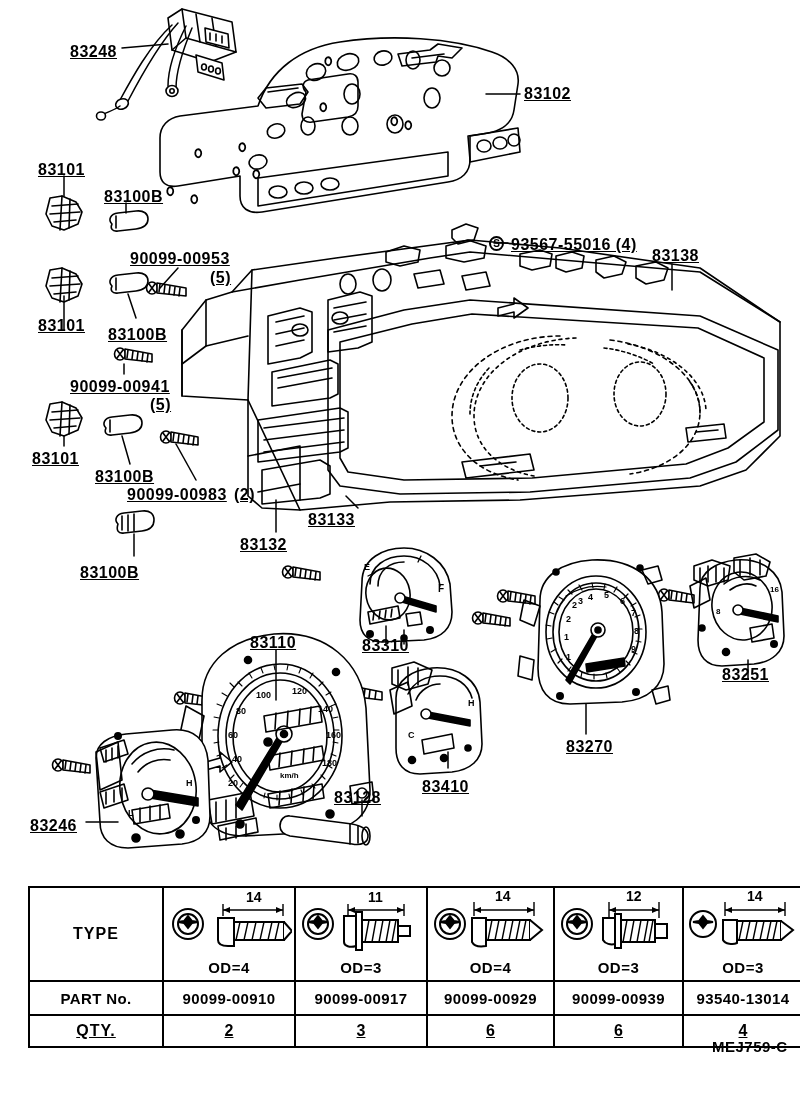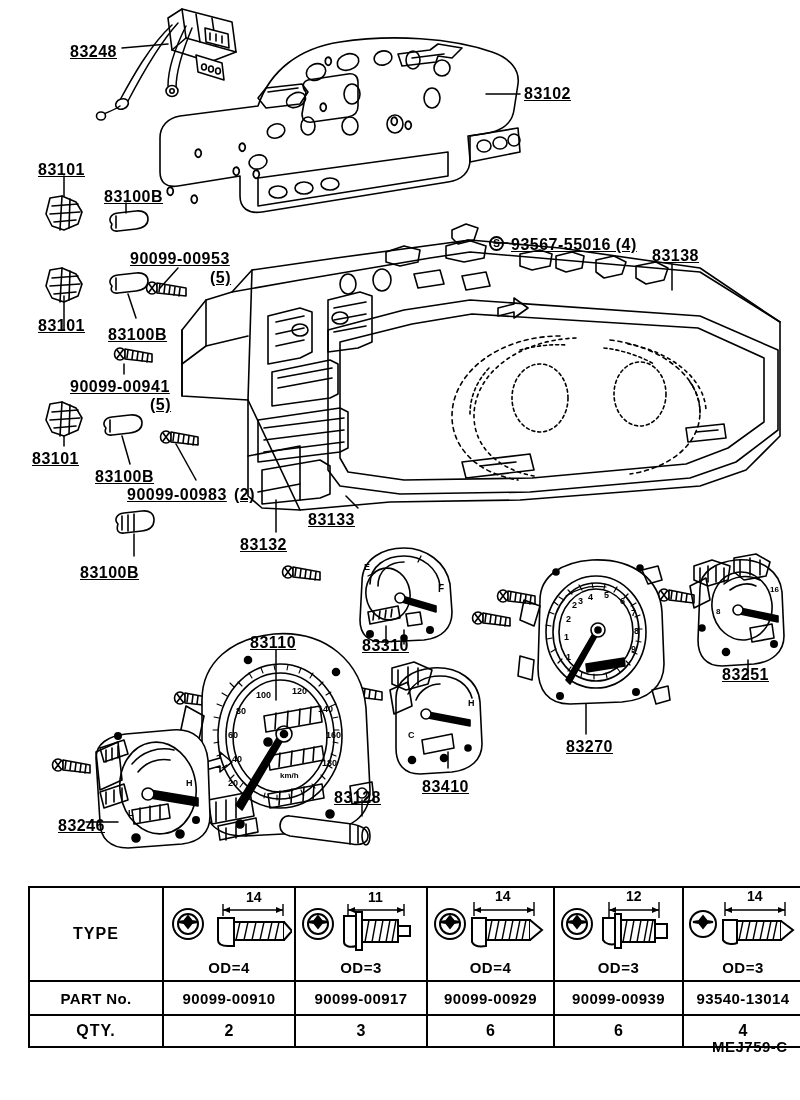--- a/index.html
+++ b/index.html
@@ -65,21 +65,21 @@
     padding: 0;
     margin-top: 44px;
   }
   td.typecell { height: 92px; }
   td.rowlbl {
     font-size: 16px;
     letter-spacing: 1px;
     border-radius: 20px;
   }
   td.partno { font-size: 15px; height: 32px; letter-spacing: 0.4px;}
-  td.qtyval { font-size: 16px; height: 30px; }
+  td.qtyval { font-size: 16px; height: 30px; text-decoration: underline; }
   .screw-cell-inner {
     position: relative;
     width: 100%;
     height: 92px;
   }
   .screw-svg { display:block; margin: 0 auto; }
   .odlabel {
     position: absolute;
     left: 0; right: 0;
     bottom: 4px;
@@ -641,21 +641,21 @@
   <div class="lbl" style="left:234px; top:487px;">(2)</div>
   <div class="lbl" style="left:308px; top:512px;">83133</div>
   <div class="lbl" style="left:240px; top:537px;">83132</div>
   <div class="lbl" style="left:80px;  top:565px;">83100B</div>
   <div class="lbl" style="left:250px; top:635px;">83110</div>
   <div class="lbl" style="left:362px; top:638px;">83310</div>
   <div class="lbl" style="left:722px; top:667px;">83251</div>
   <div class="lbl" style="left:566px; top:739px;">83270</div>
   <div class="lbl" style="left:422px; top:779px;">83410</div>
   <div class="lbl" style="left:334px; top:790px;">83128</div>
-  <div class="lbl" style="left:58px;  top:818px;">83246</div>
+  <div class="lbl" style="left:30px;  top:818px;">83246</div>
 
 
   <div id="table-wrap">
     <table class="partstable">
       <tbody>
           <tr>
         <td class="typecell rowlbl" style="width:132px;">TYPE</td>
 
         <td class="typecell" style="width:130px;">
           <div class="screw-cell-inner">

